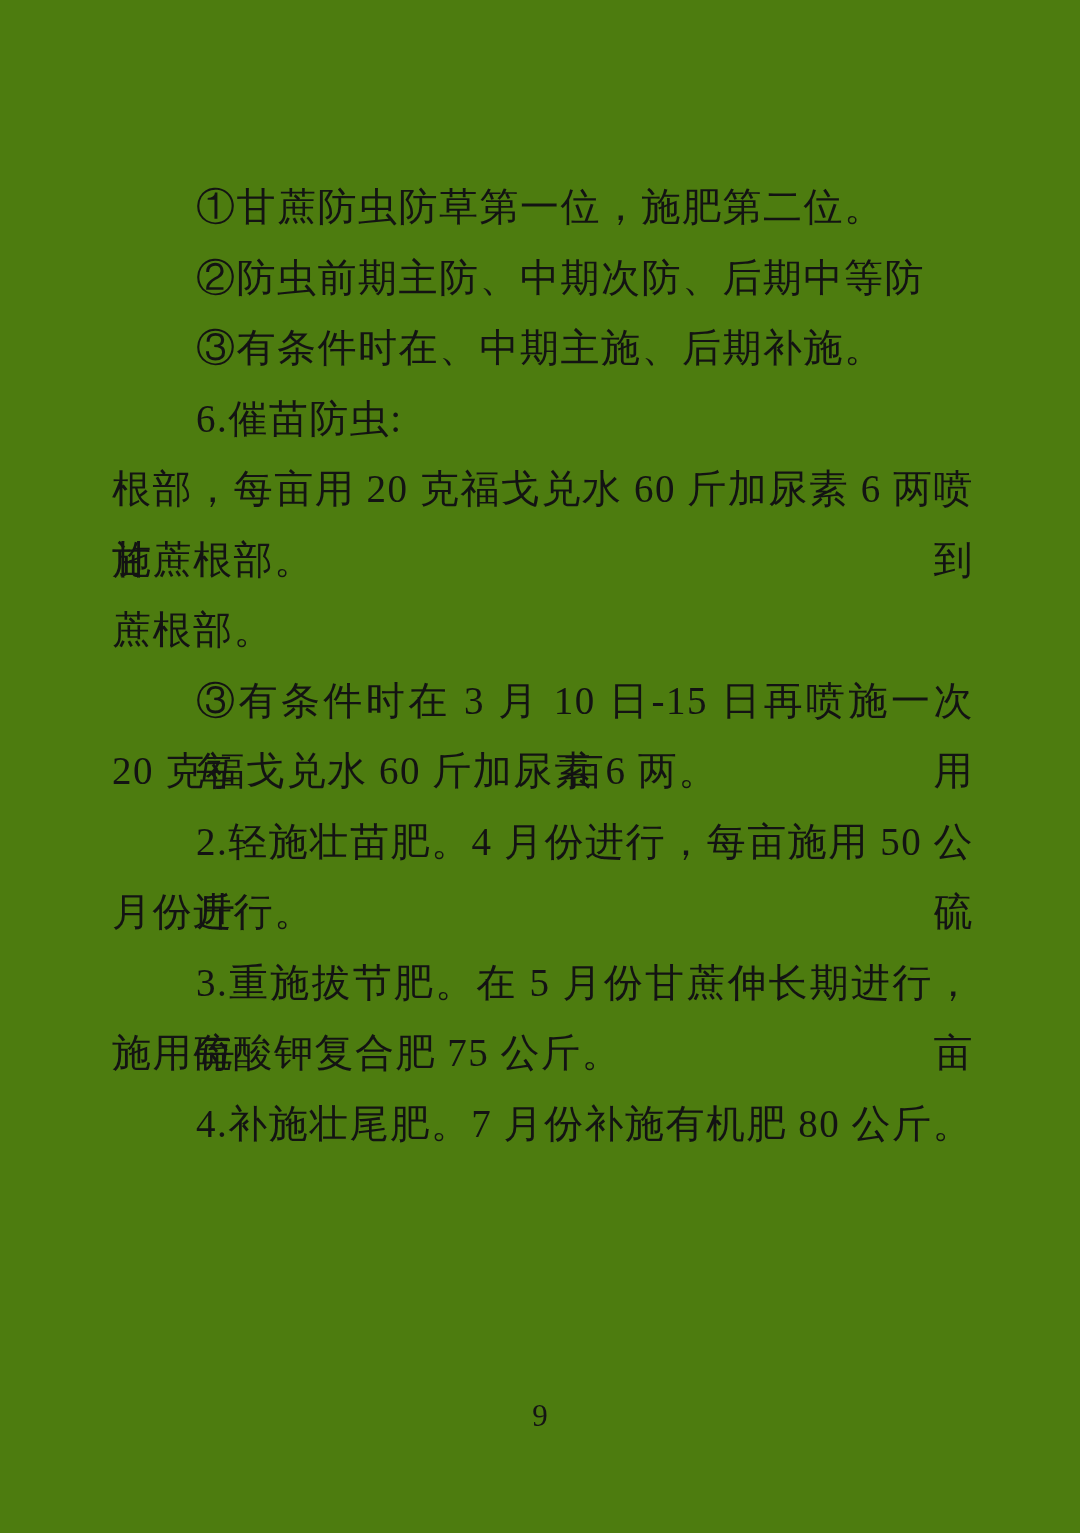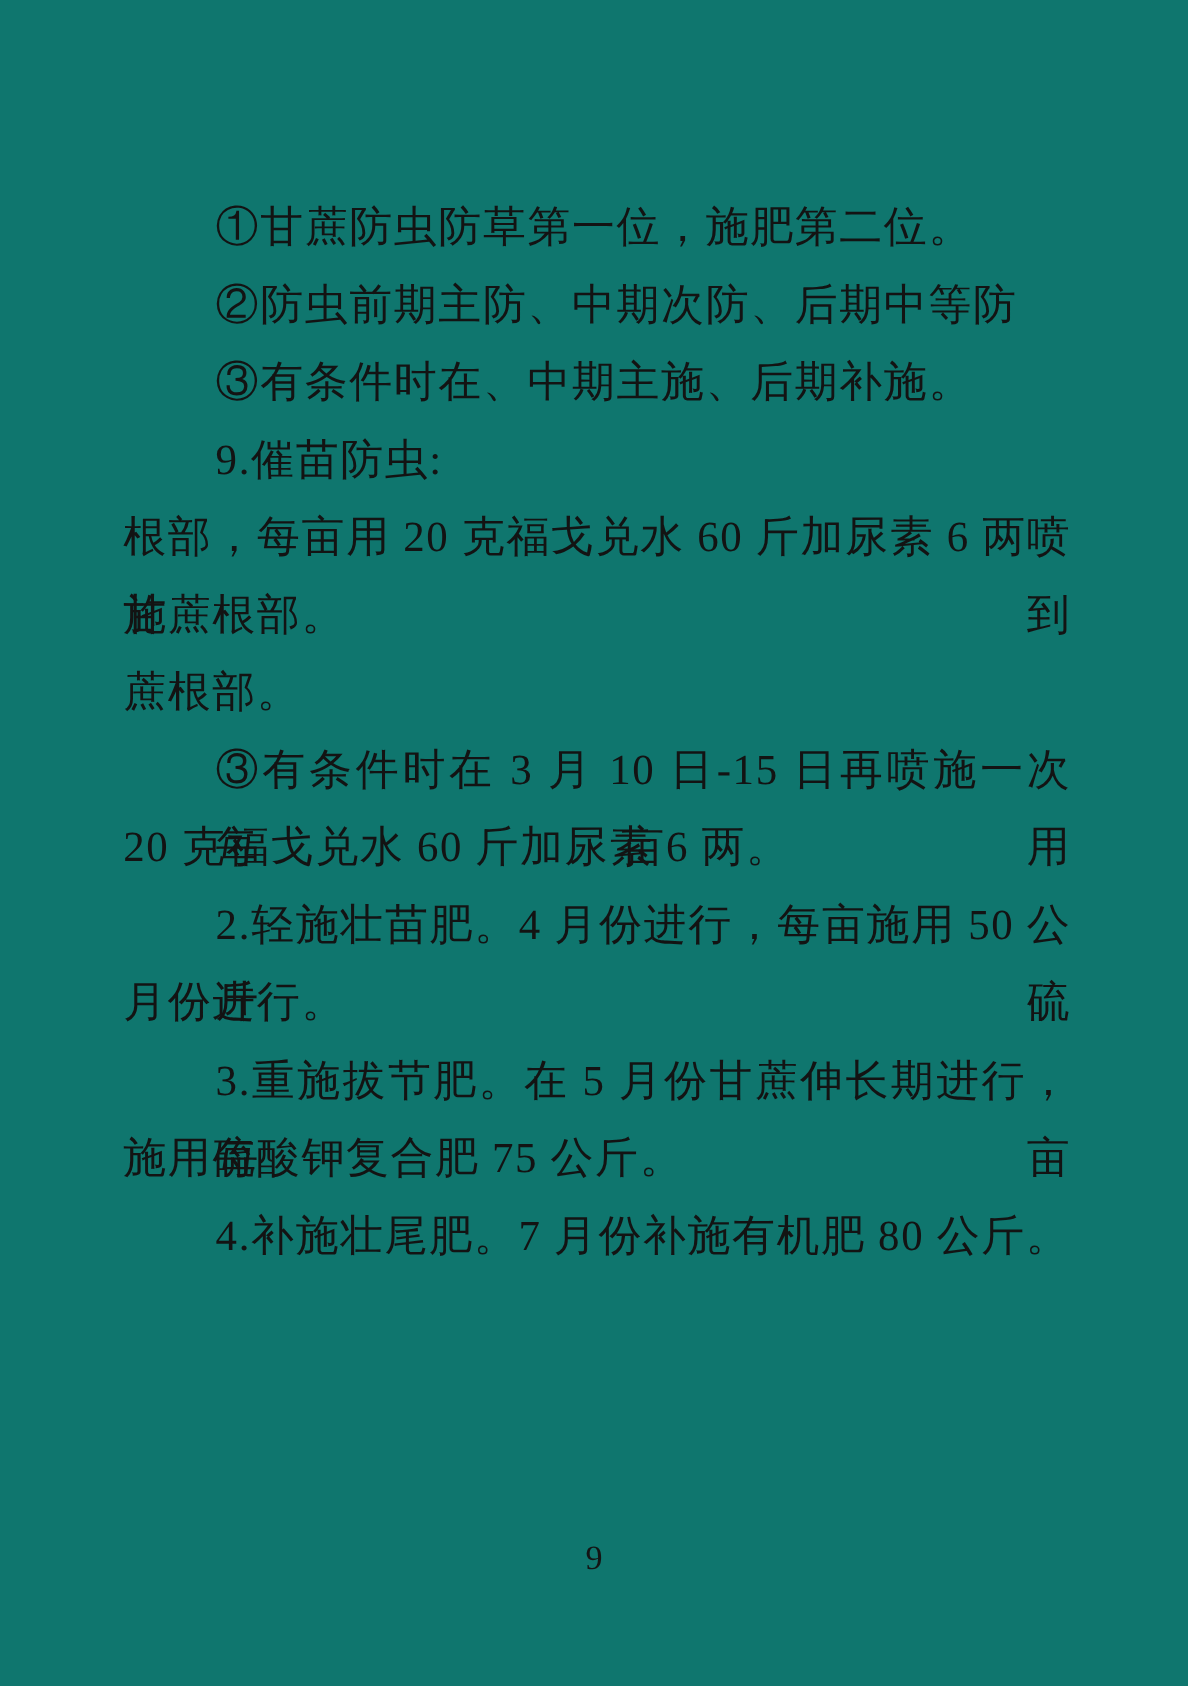--- a/index.html
+++ b/index.html
@@ -4,21 +4,21 @@
 <style>
   html, body {
     margin: 0;
     padding: 0;
     background: #ffffff;
   }
   .page {
     position: relative;
     width: 1080px;
     height: 1533px;
-    background: #0f766e;
+    background: #4d7c0f;
     overflow: hidden;
     font-family: "Liberation Serif", "DejaVu Serif", serif;
     color: #131313;
   }
   .text-block {
     position: absolute;
     left: 112px;
     top: 172px;
     width: 862px;
   }
@@ -52,21 +52,21 @@
   }
 </style>
 </head>
 <body>
 
 <div class="page">
   <div class="text-block">
     <p class="line indent">①甘蔗防虫防草第一位，施肥第二位。</p>
     <p class="line indent">②防虫前期主防、中期次防、后期中等防</p>
     <p class="line indent">③有条件时在、中期主施、后期补施。</p>
-    <p class="line indent">9.催苗防虫:</p>
+    <p class="line indent">6.催苗防虫:</p>
     <p class="line fill">根部，每亩用 20 克福戈兑水 60 斤加尿素 6 两喷施到</p>
     <p class="line">甘蔗根部。</p>
     <p class="line">蔗根部。</p>
     <p class="line indent fill">③有条件时在 3 月 10 日-15 日再喷施一次每亩用</p>
     <p class="line">20 克福戈兑水 60 斤加尿素 6 两。</p>
     <p class="line indent fill">2.轻施壮苗肥。4 月份进行，每亩施用 50 公斤硫</p>
     <p class="line">月份进行。</p>
     <p class="line indent fill">3.重施拔节肥。在 5 月份甘蔗伸长期进行，每亩</p>
     <p class="line">施用硫酸钾复合肥 75 公斤。</p>
     <p class="line indent">4.补施壮尾肥。7 月份补施有机肥 80 公斤。</p>

